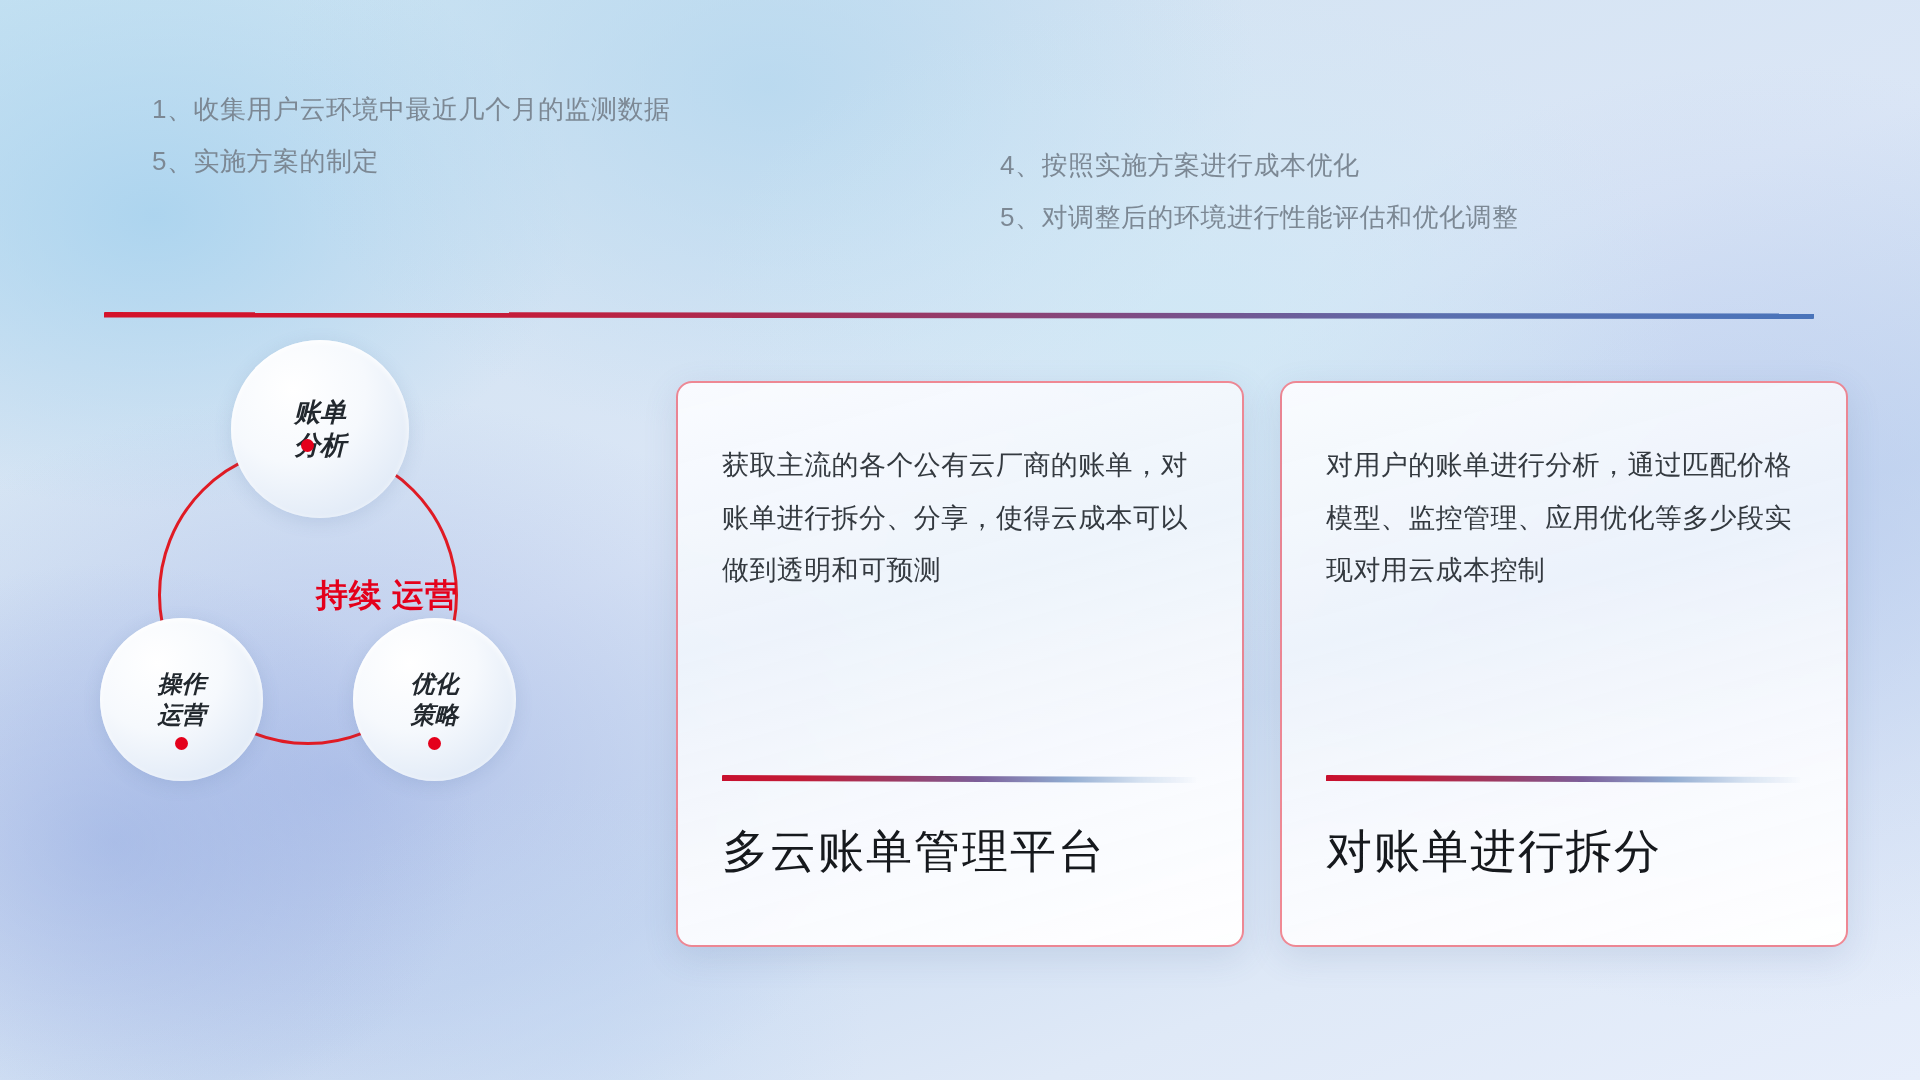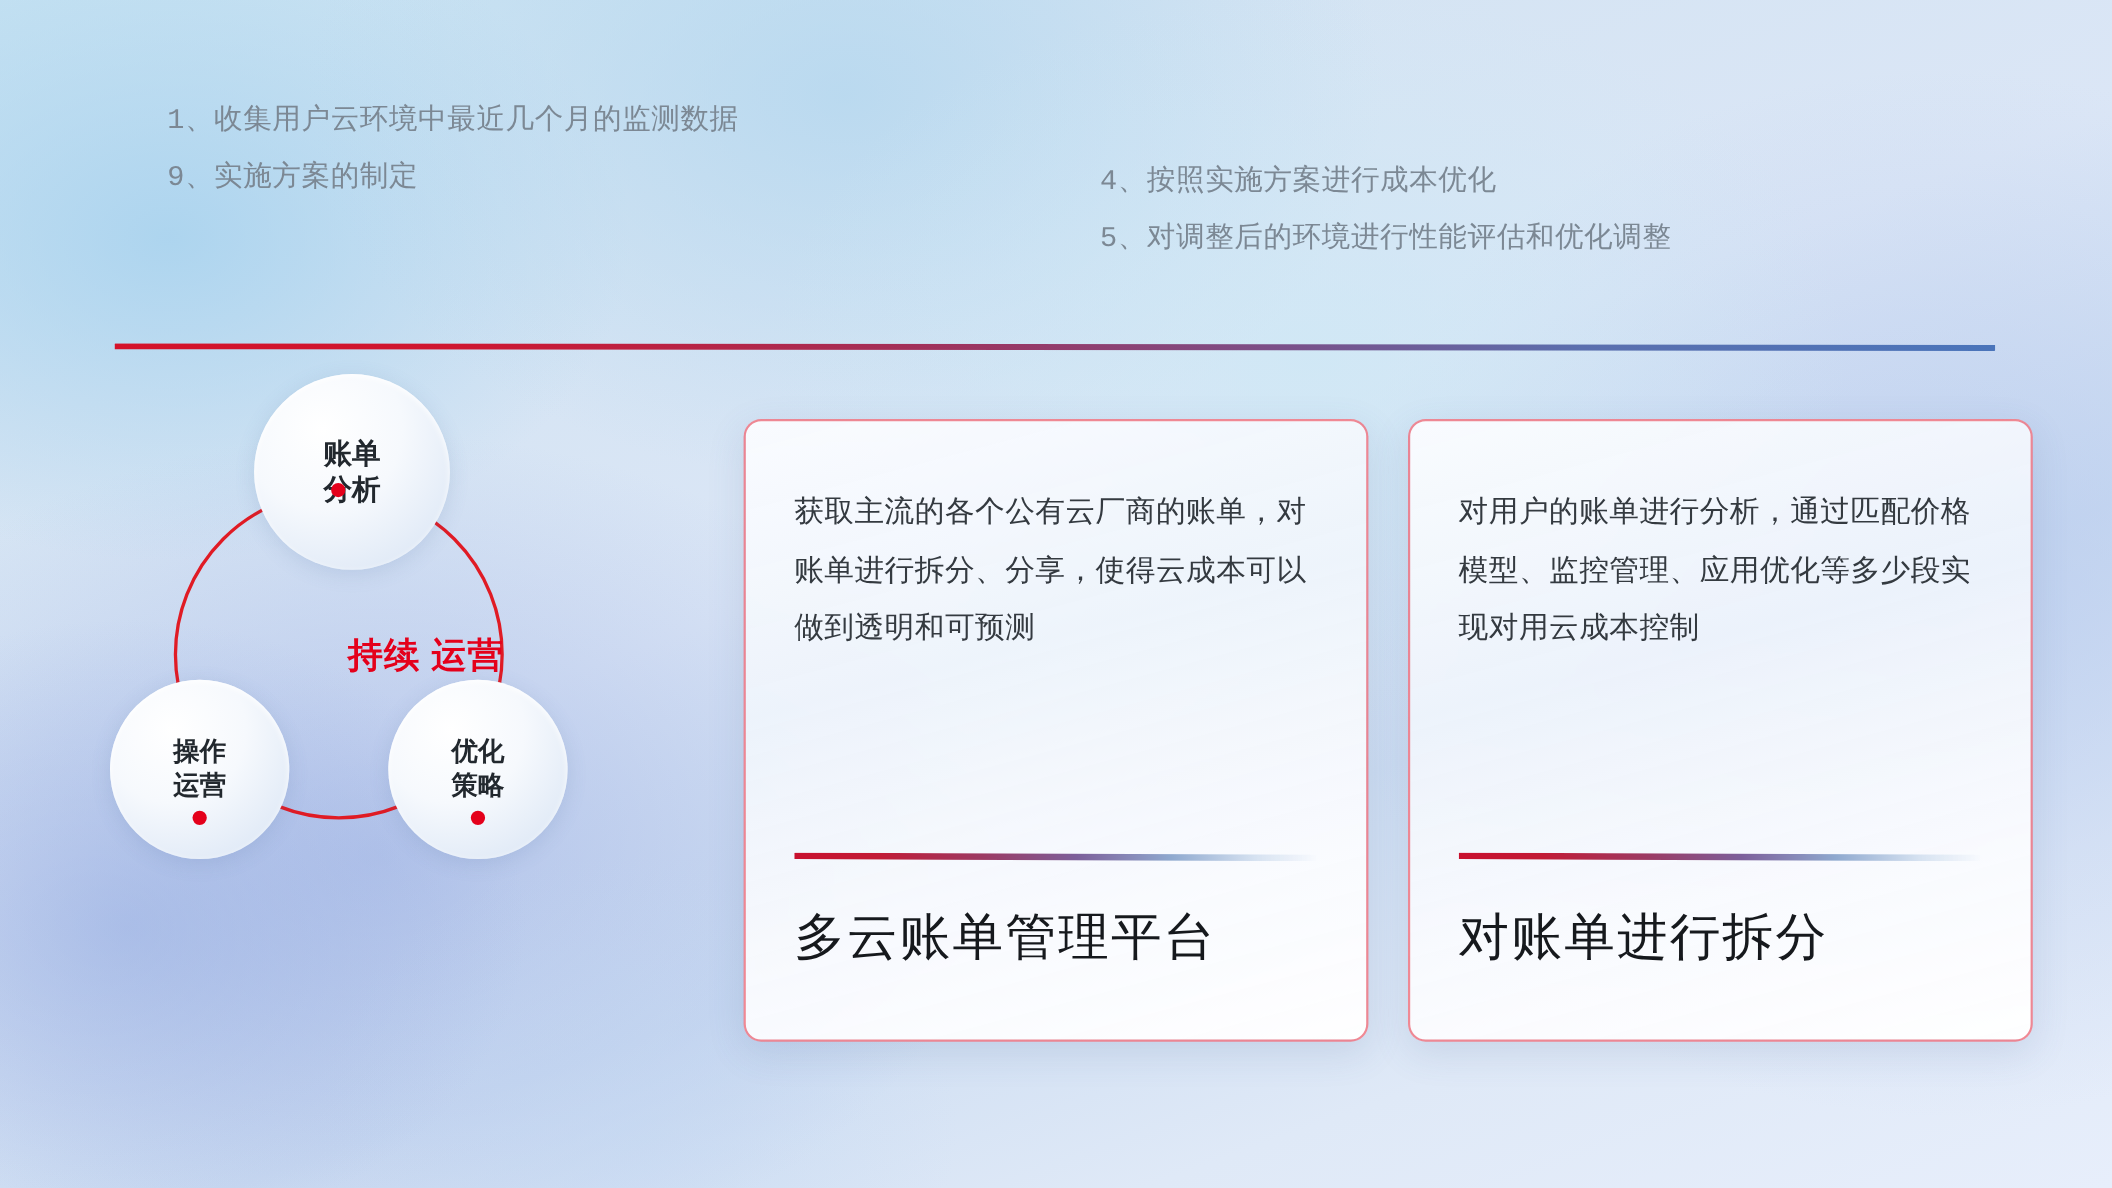--- a/index.html
+++ b/index.html
@@ -31,21 +31,21 @@
 
   
   .bullets {
     position: absolute;
     color: #7c8894;
     font-size: 26px;
     line-height: 1.0;
     letter-spacing: 0.5px;
     white-space: nowrap;
   }
-  .bullets .row { margin-bottom: 26px; font-family: Liberation Mono, monospace; }
+  .bullets .row { margin-bottom: 26px; }
   #bullets-left  { left: 152px; top: 96px; }
   #bullets-right { left: 1000px; top: 152px; }
 
   
   #divider {
     position: absolute;
     left: 104px; top: 312px;
     width: 1710px; height: 7px;
     background: linear-gradient(90deg,
        #d4122a 0%, #cf1630 18%, #a32f58 42%, #7b4f88 62%, #5b6fae 78%, #4a74ba 100%);
@@ -64,21 +64,21 @@
     text-align: center;
     font-weight: 700;
     color: #22282e;
     font-size: 26px;
     line-height: 1.28;
     z-index: 3;
   }
   #bubble-top    { width: 178px; height: 178px; left: 131px; top: 0px; }
   #bubble-left   { width: 163px; height: 163px; left: 0px;   top: 278px; font-size: 24px; }
   #bubble-right  { width: 163px; height: 163px; left: 253px; top: 278px; font-size: 24px; }
-  .bubble span { display:block; }
+  .bubble span { display:block;font-style:italic; }
 
   #ring {
     position: absolute;
     left: 58px; top: 105px;
     width: 300px; height: 300px;
     border-radius: 50%;
     border: 3px solid #e01b24;
     z-index: 2;
   }
   #ring-center {
@@ -151,21 +151,21 @@
     padding: 38px 0 62px 0;
   }
 </style>
 </head>
 <body>
 
 <div id="stage">
 
   <div class="bullets" id="bullets-left">
     <div class="row">1、收集用户云环境中最近几个月的监测数据</div>
-    <div class="row">9、实施方案的制定</div>
+    <div class="row">5、实施方案的制定</div>
   </div>
 
   <div class="bullets" id="bullets-right">
     <div class="row">4、按照实施方案进行成本优化</div>
     <div class="row">5、对调整后的环境进行性能评估和优化调整</div>
   </div>
 
   <div id="divider"></div>
 
   <div id="diagram">

